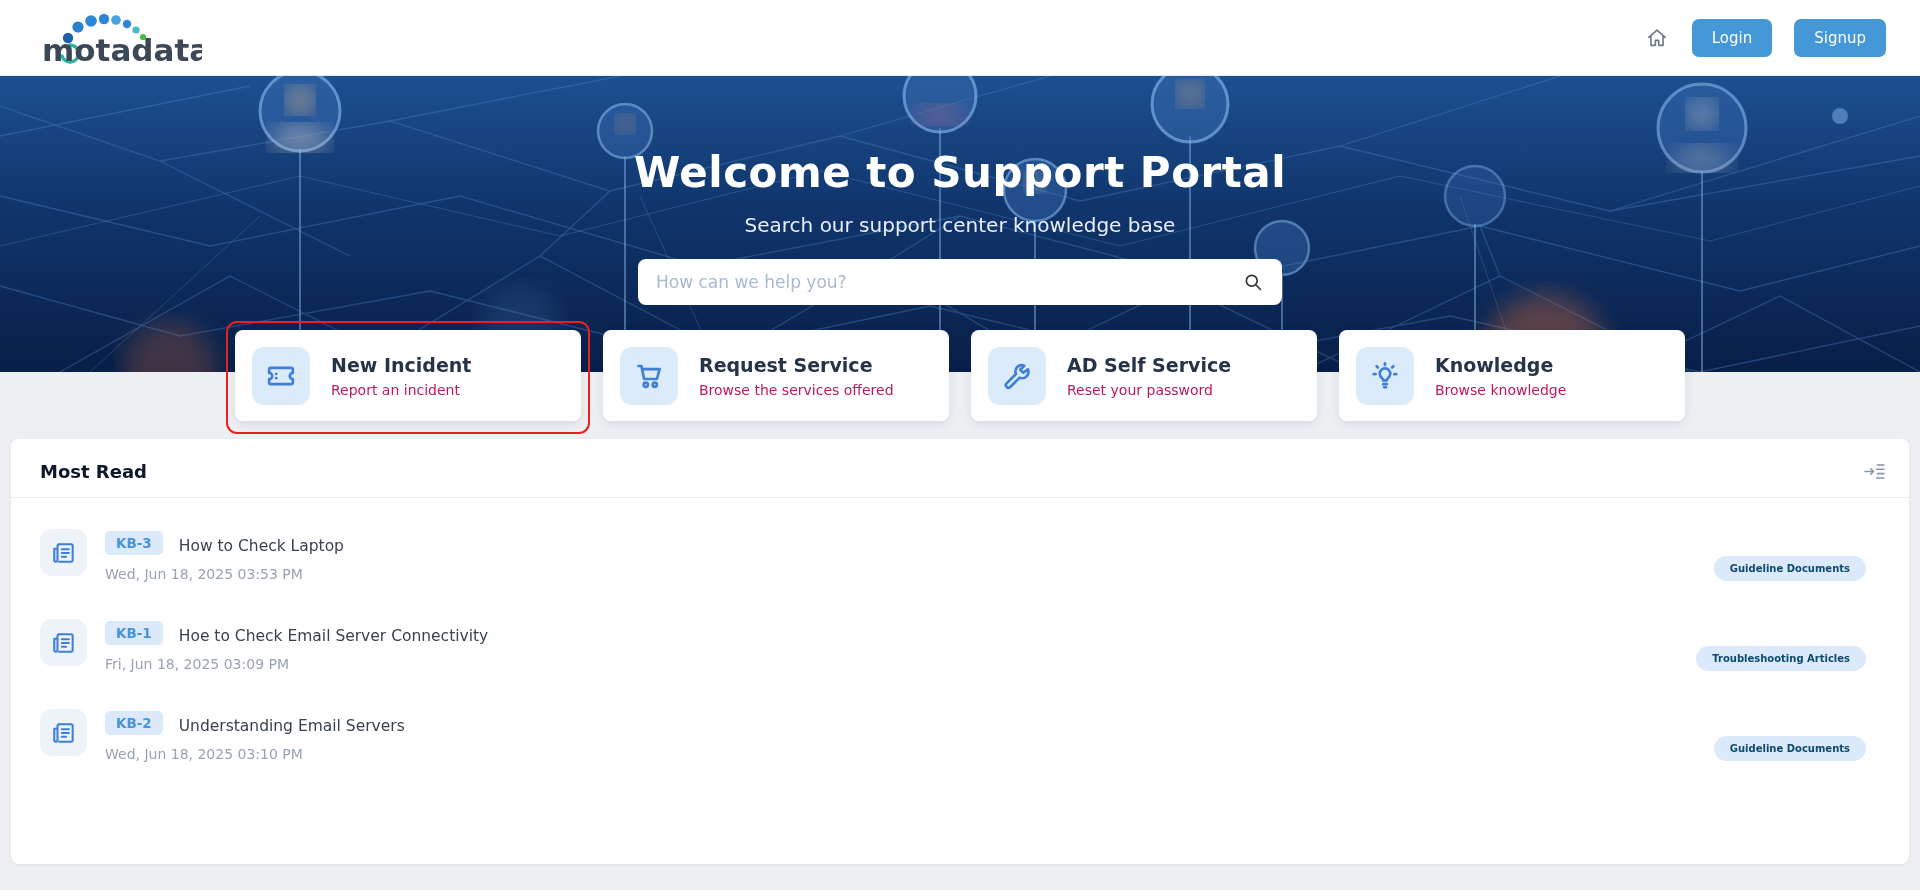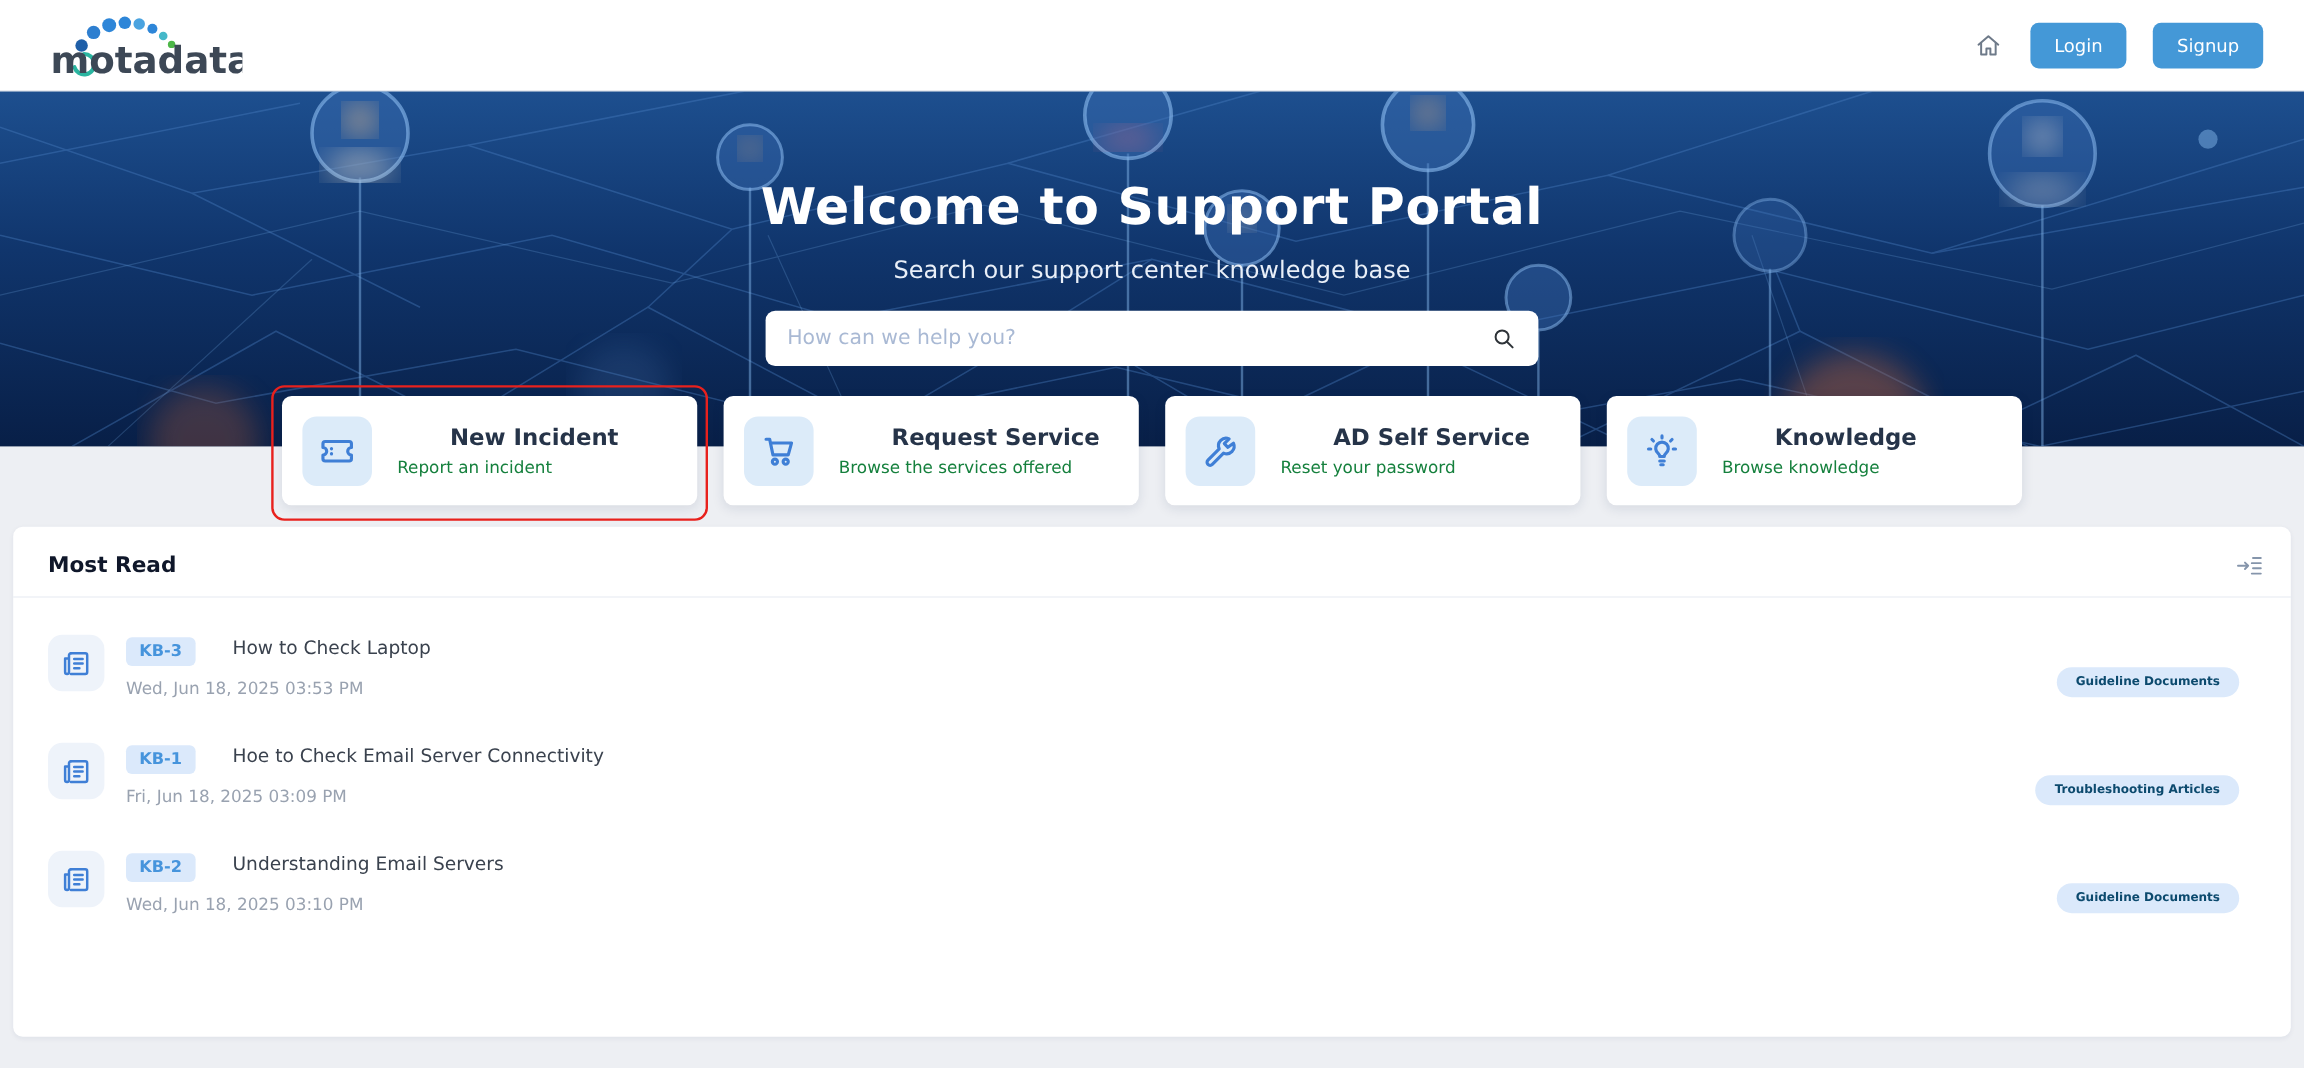--- a/index.html
+++ b/index.html
@@ -31,39 +31,39 @@
   .search-btn { width:26px; height:26px; display:flex; align-items:center; justify-content:center; cursor:pointer; }
 
   
   .cards-row { position:relative; z-index:4; width:1450px; margin:-42px auto 0;
     display:flex; gap:22px; }
   .card { position:relative; width:346px; height:91px; background:#fff; border-radius:8px;
     box-shadow:0 3px 10px rgba(15,40,80,.10); display:flex; align-items:center;
     padding-left:17px; gap:21px; cursor:pointer; }
   .card-icon { width:58px; height:58px; border-radius:12px; background:#dcebf9; flex:none;
     display:flex; align-items:center; justify-content:center; }
-  .card-title { font-size:19px; font-weight:600; color:#263449;margin-left:44px; }
-  .card-sub { font-size:14px; color:#15803d; margin-top:6px; }
+  .card-title { font-size:19px; font-weight:600; color:#263449; }
+  .card-sub { font-size:14px; color:#be185d; margin-top:6px; }
   .highlight-ring { position:absolute; left:-9px; top:-9px; right:-9px; bottom:-13px;
     border:2px solid #e8211d; border-radius:11px; pointer-events:none; }
 
   
   .panel { background:#fff; border-radius:8px; margin:18px 11px 0; height:425px;
     box-shadow:0 1px 4px rgba(20,40,80,.06); }
   .panel-head { display:flex; align-items:center; justify-content:space-between;
     padding:22px 24px 15px 29px; }
   .panel-title { color:#0f172a; font-size:18px; font-weight:600; }
   .panel-collapse { cursor:pointer; display:flex; align-items:center; }
   .panel-divider { border-bottom:1px solid #e9edf3; }
   .items { padding:14px 29px 0; }
   .item { display:flex; gap:18px; padding:17px 0 20px; cursor:pointer; }
   .item-icon { width:47px; height:47px; border-radius:12px; background:#eef3fa; flex:none;
     display:flex; align-items:center; justify-content:center; }
   .item-body { display:flex; flex-direction:column; gap:11px; padding-top:2px; }
-  .item-line1 { display:flex; align-items:flex-start; gap:31px; }
+  .item-line1 { display:flex; align-items:flex-end; gap:16px; }
   .kb-badge { background:#dbe9fb; color:#4694dc; font-size:13.5px; font-weight:600;
     border-radius:5px; padding:4px 11px; }
   .item-title { font-size:15.5px; color:#3a424e; font-weight:500; }
   .item-date { font-size:14px; color:#99a2b0; }
   .item-tag { margin-left:auto; align-self:flex-end; margin-bottom:1px; margin-right:14px;
     background:#dbe9fb; color:#0c4a6e; font-size:10px; font-weight:600;
     border-radius:16px; padding:7px 16px; cursor:pointer; white-space:nowrap; }
   svg { display:block; }
 </style>
 </head>

